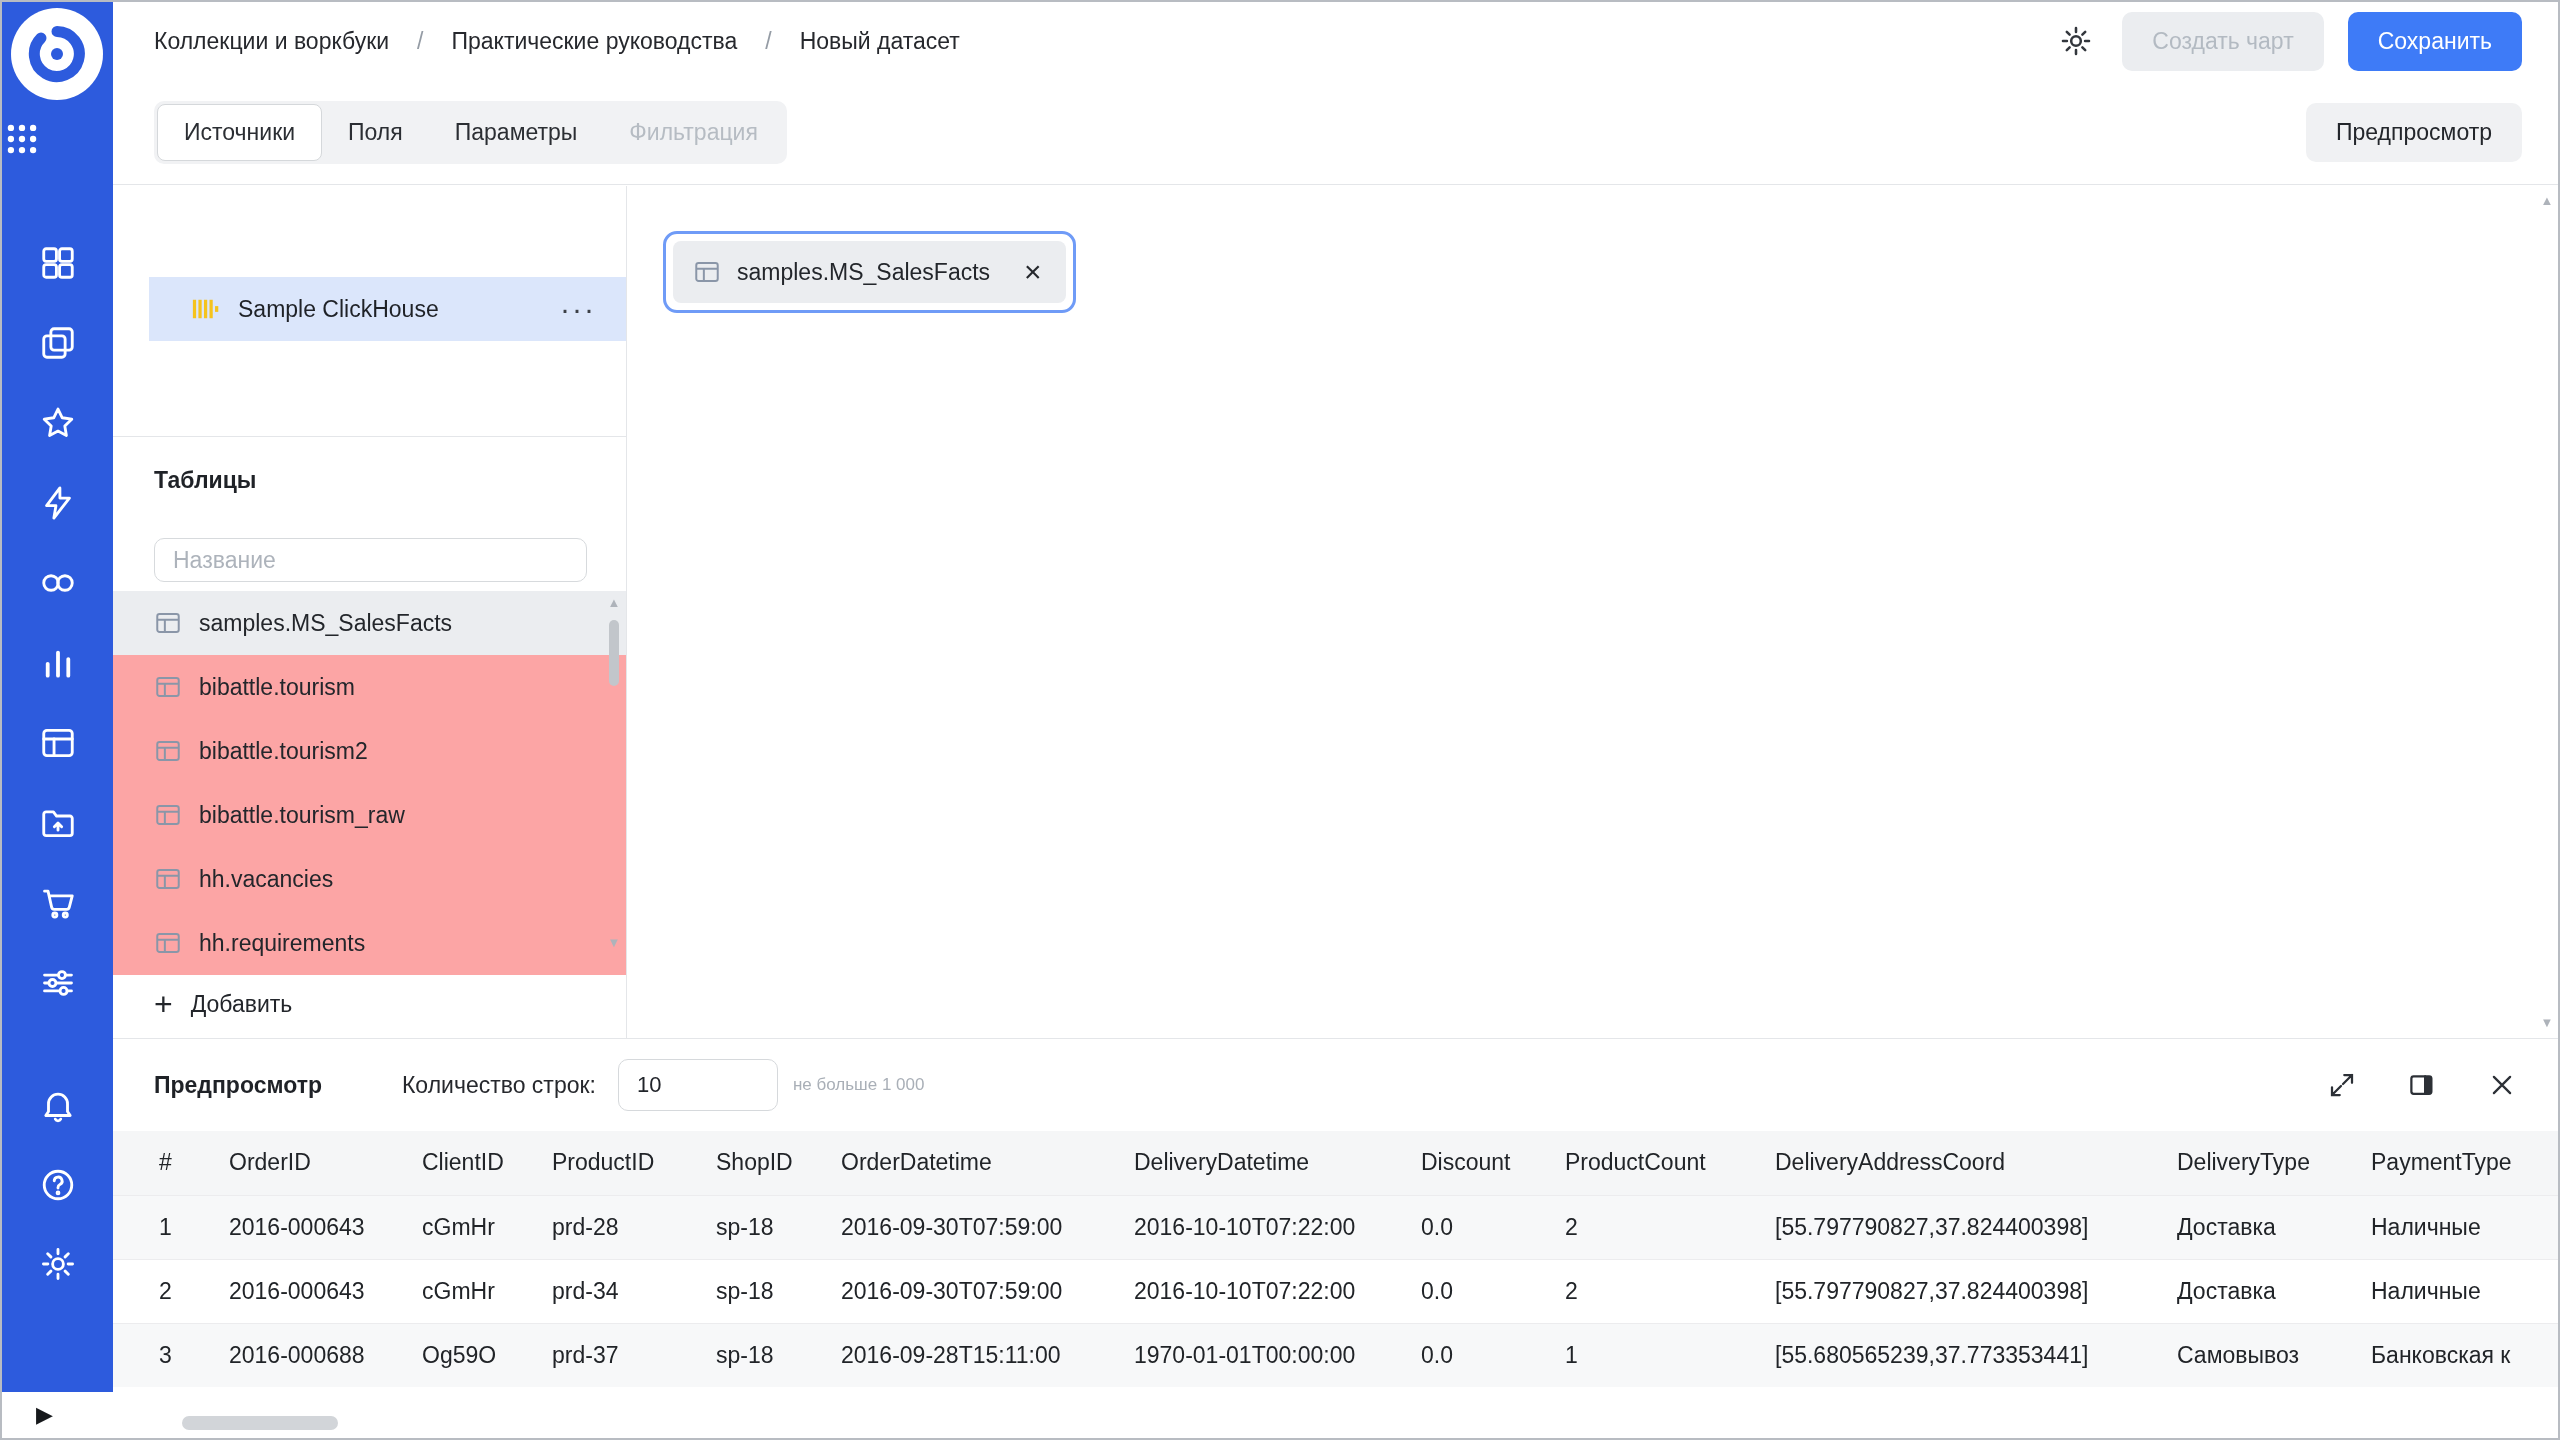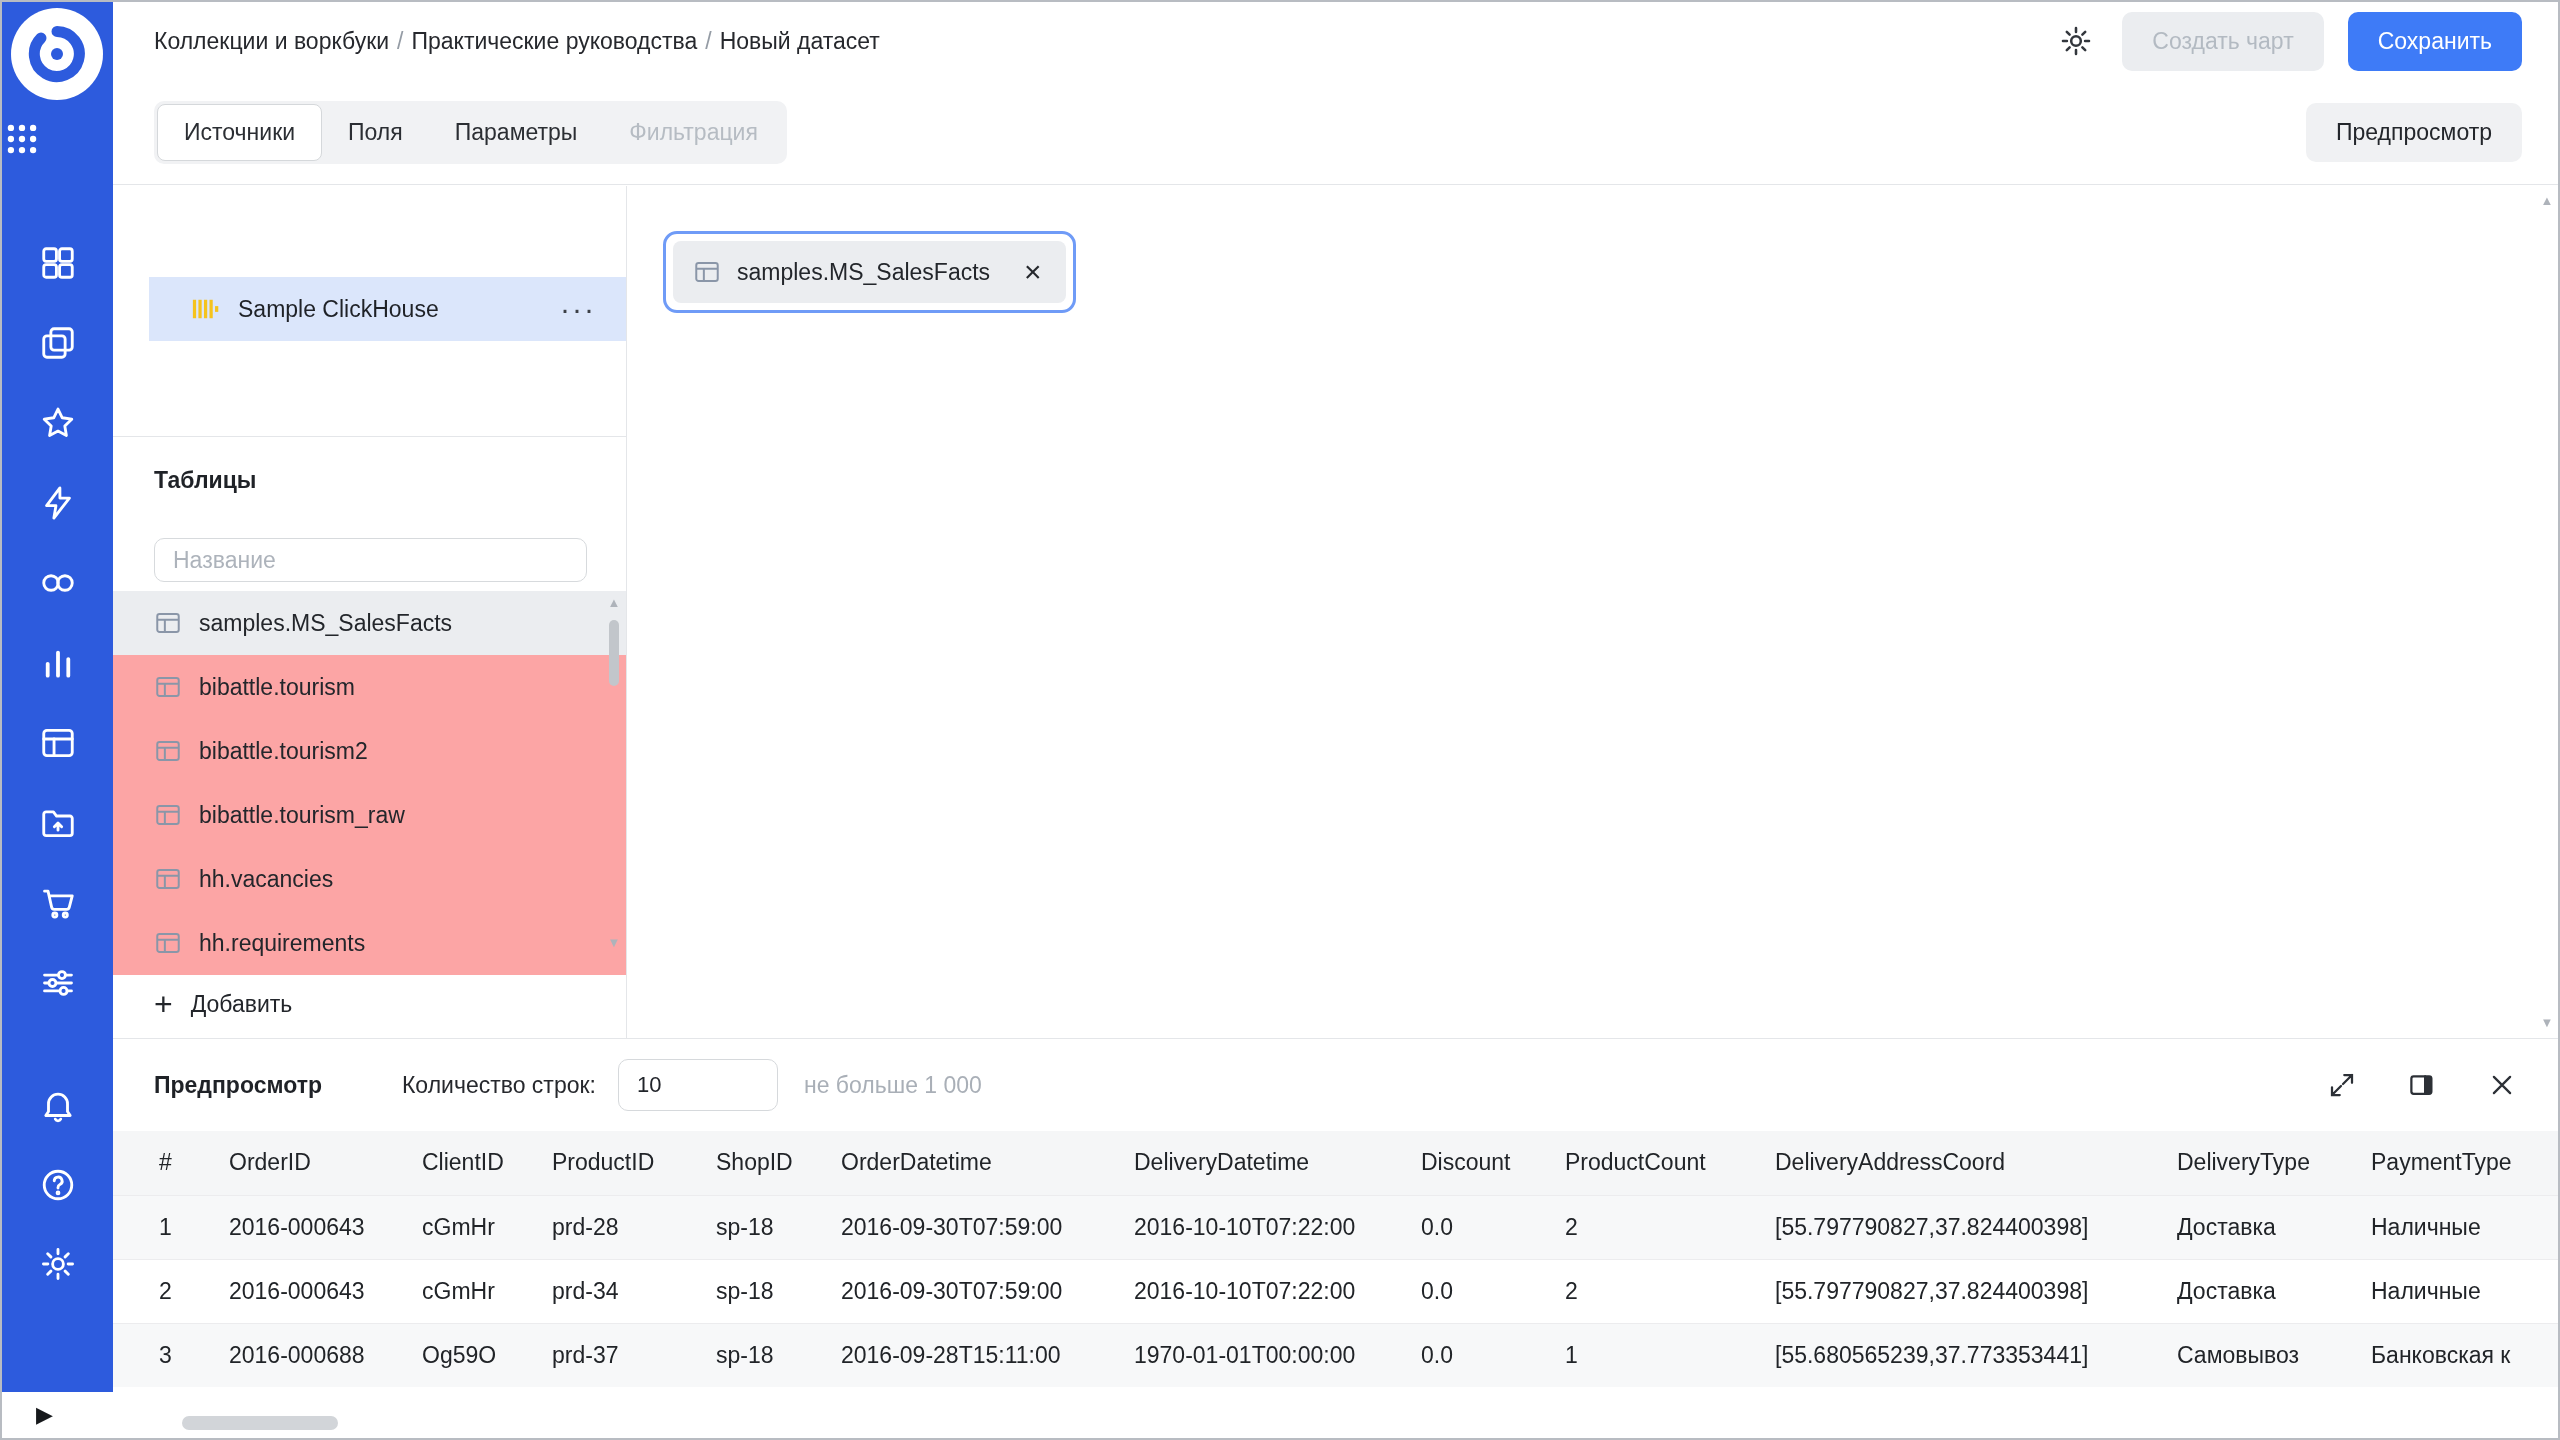--- a/index.html
+++ b/index.html
@@ -22,21 +22,21 @@
   .nav-bottom{position:absolute;top:1084px;left:0;width:111px;display:flex;flex-direction:column;align-items:center;gap:39px;}
   .nav-icon{width:40px;height:40px;display:flex;align-items:center;justify-content:center;color:#fff;cursor:pointer;}
   .nav-icon svg{width:38px;height:38px;stroke:#fff;fill:none;stroke-width:1.8;stroke-linecap:round;stroke-linejoin:round;}
   .sidebar-footer{position:absolute;left:0;right:0;bottom:0;height:46px;background:#fff;display:flex;align-items:center;padding-left:34px;}
   .collapse-glyph{font-size:22px;color:#16181b;}
 
   
   .main{position:absolute;left:111px;top:0;right:0;bottom:0;background:#fff;}
 
   .topbar{height:78px;display:flex;align-items:center;padding:0 36px 0 41px;}
-  .breadcrumb{display:flex;align-items:flex-end;gap:8px;font-size:23px;color:#26282d;}
+  .breadcrumb{display:flex;align-items:flex-end;gap:28px;font-size:23px;color:#26282d;}
   .crumb{cursor:pointer;}
   .crumb-sep{color:#959ca5;}
   .top-actions{margin-left:auto;display:flex;align-items:center;gap:24px;}
   .icon-btn{width:44px;height:44px;display:flex;align-items:center;justify-content:center;color:#33373d;cursor:pointer;}
   .icon-btn svg{width:34px;height:34px;stroke:currentColor;fill:none;stroke-width:1.8;stroke-linecap:round;}
   .btn{height:59px;display:flex;align-items:center;border-radius:10px;font-size:23px;padding:0 30px;cursor:pointer;border:none;}
   .btn-disabled{background:#ebedf0;color:#b3bac2;cursor:default;}
   .btn-primary{background:var(--primary);color:#fff;}
 
   .tabsbar{height:105px;display:flex;align-items:center;padding:0 36px 0 41px;border-bottom:1px solid var(--border);gap:29px;}
@@ -82,21 +82,21 @@
   .chip-close{margin-left:34px;font-size:30px;color:#25282d;cursor:pointer;line-height:28px;}
   .v-scrollbar{position:absolute;right:2px;top:6px;bottom:6px;width:18px;display:flex;flex-direction:column;align-items:center;}
   .v-scrollbar .sb-arrow.down{margin-top:auto;}
 
   
   .preview{position:absolute;left:0;right:0;bottom:0;height:400px;border-top:1px solid var(--border);background:#fff;}
   .preview-header{height:92px;display:flex;align-items:center;padding:0 38px 0 41px;}
   .preview-title{font-size:23px;font-weight:bold;color:#1f2227;}
   .rows-label{margin-left:80px;font-size:23px;color:#26282d;}
   .rows-input{margin-left:22px;width:160px;height:52px;border:1px solid #d6d9dc;border-radius:10px;font-size:22px;padding:0 18px;color:var(--txt);outline:none;}
-  .rows-hint{margin-left:26px;font-size:23px;color:var(--muted);}
+  .rows-hint{margin-left:15px;font-size:17px;color:var(--muted);}
   .preview-actions{margin-left:auto;display:flex;align-items:center;gap:44px;}
   .preview-actions .icon-btn{width:36px;height:36px;color:#2c3036;}
   .preview-actions svg{width:30px;height:30px;}
 
   table.preview-table{border-collapse:collapse;table-layout:fixed;width:2449px;}
   .preview-table th,.preview-table td{height:64px;font-size:23px;text-align:left;white-space:nowrap;overflow:hidden;font-weight:normal;color:#212428;padding:0;}
   .preview-table th:first-child,.preview-table td:first-child{padding-left:46px;}
   .preview-table thead tr{background:#f5f6f7;}
   .preview-table tbody tr{border-top:1px solid #ececee;}
   .preview-table tbody tr:nth-child(odd){background:#f7f8f9;}

